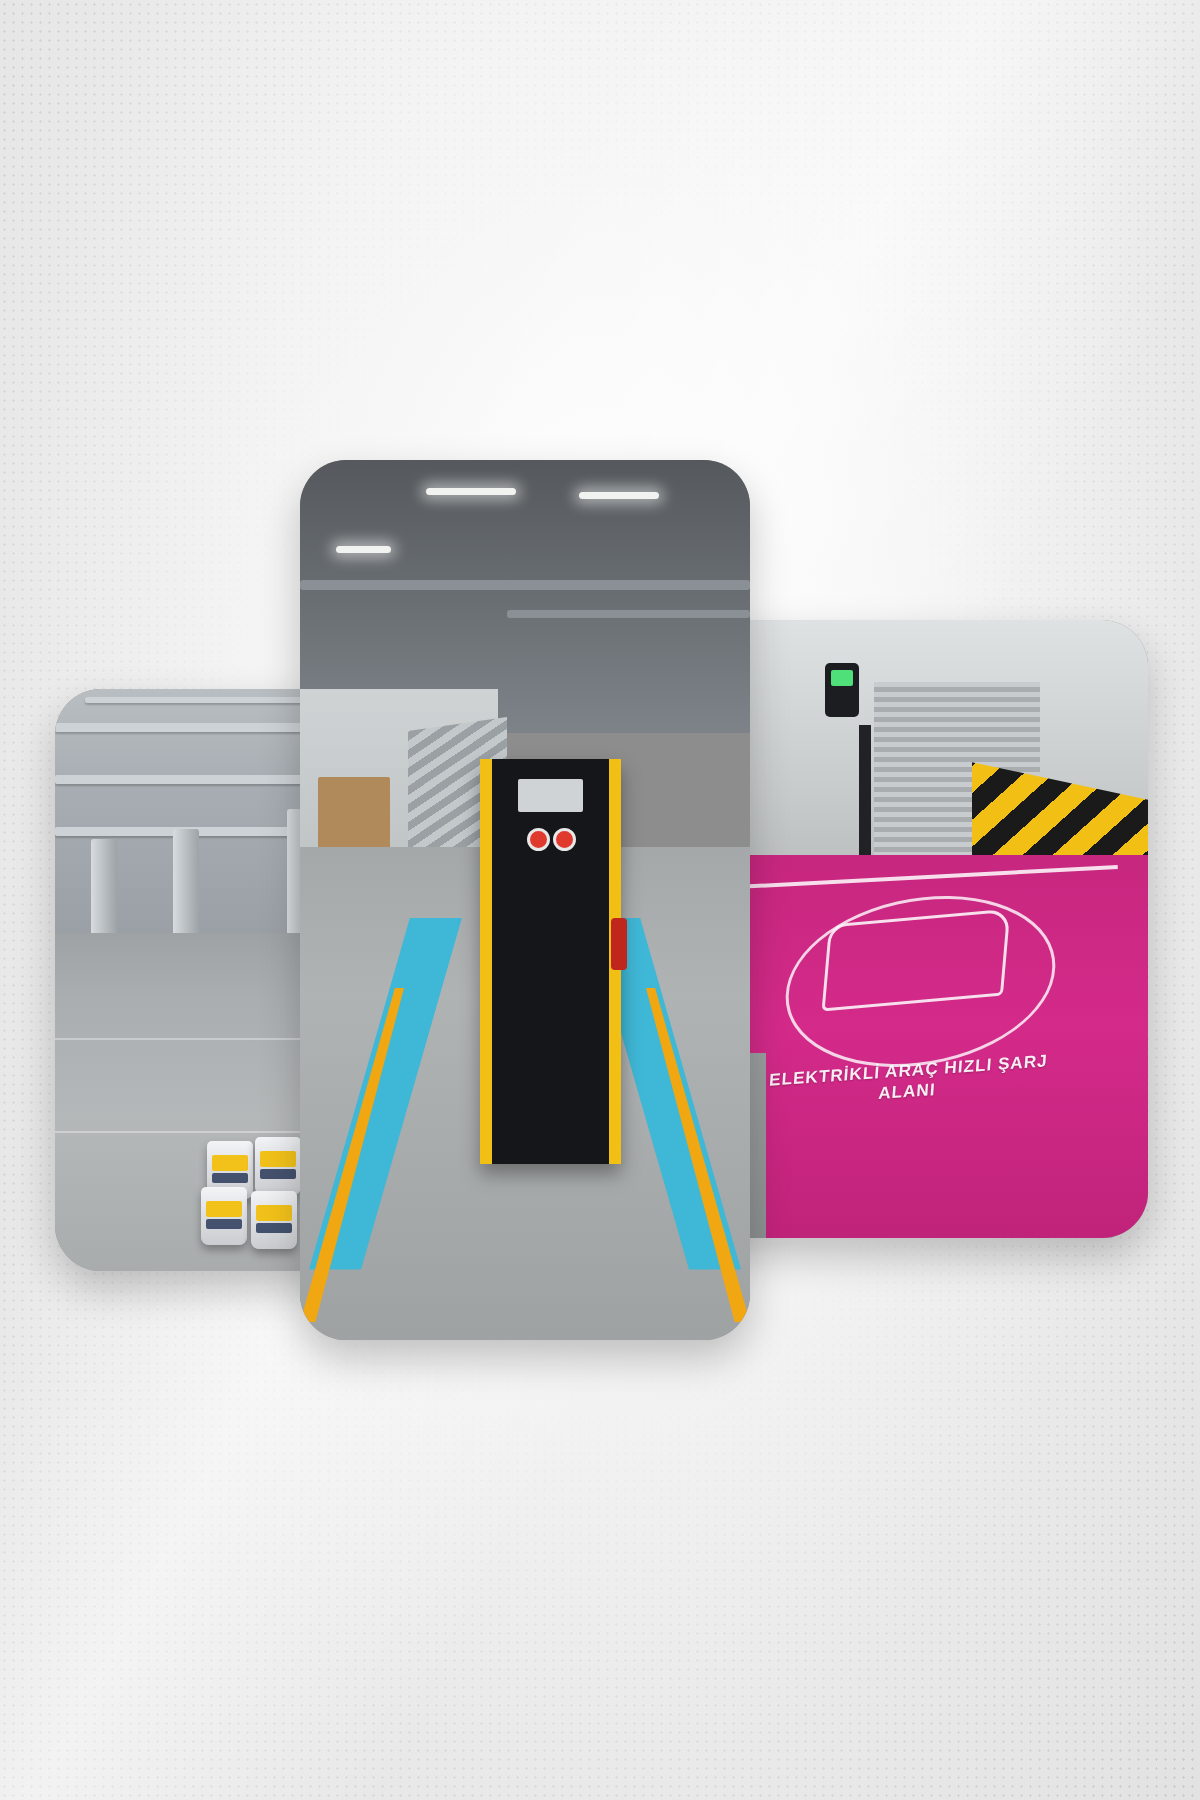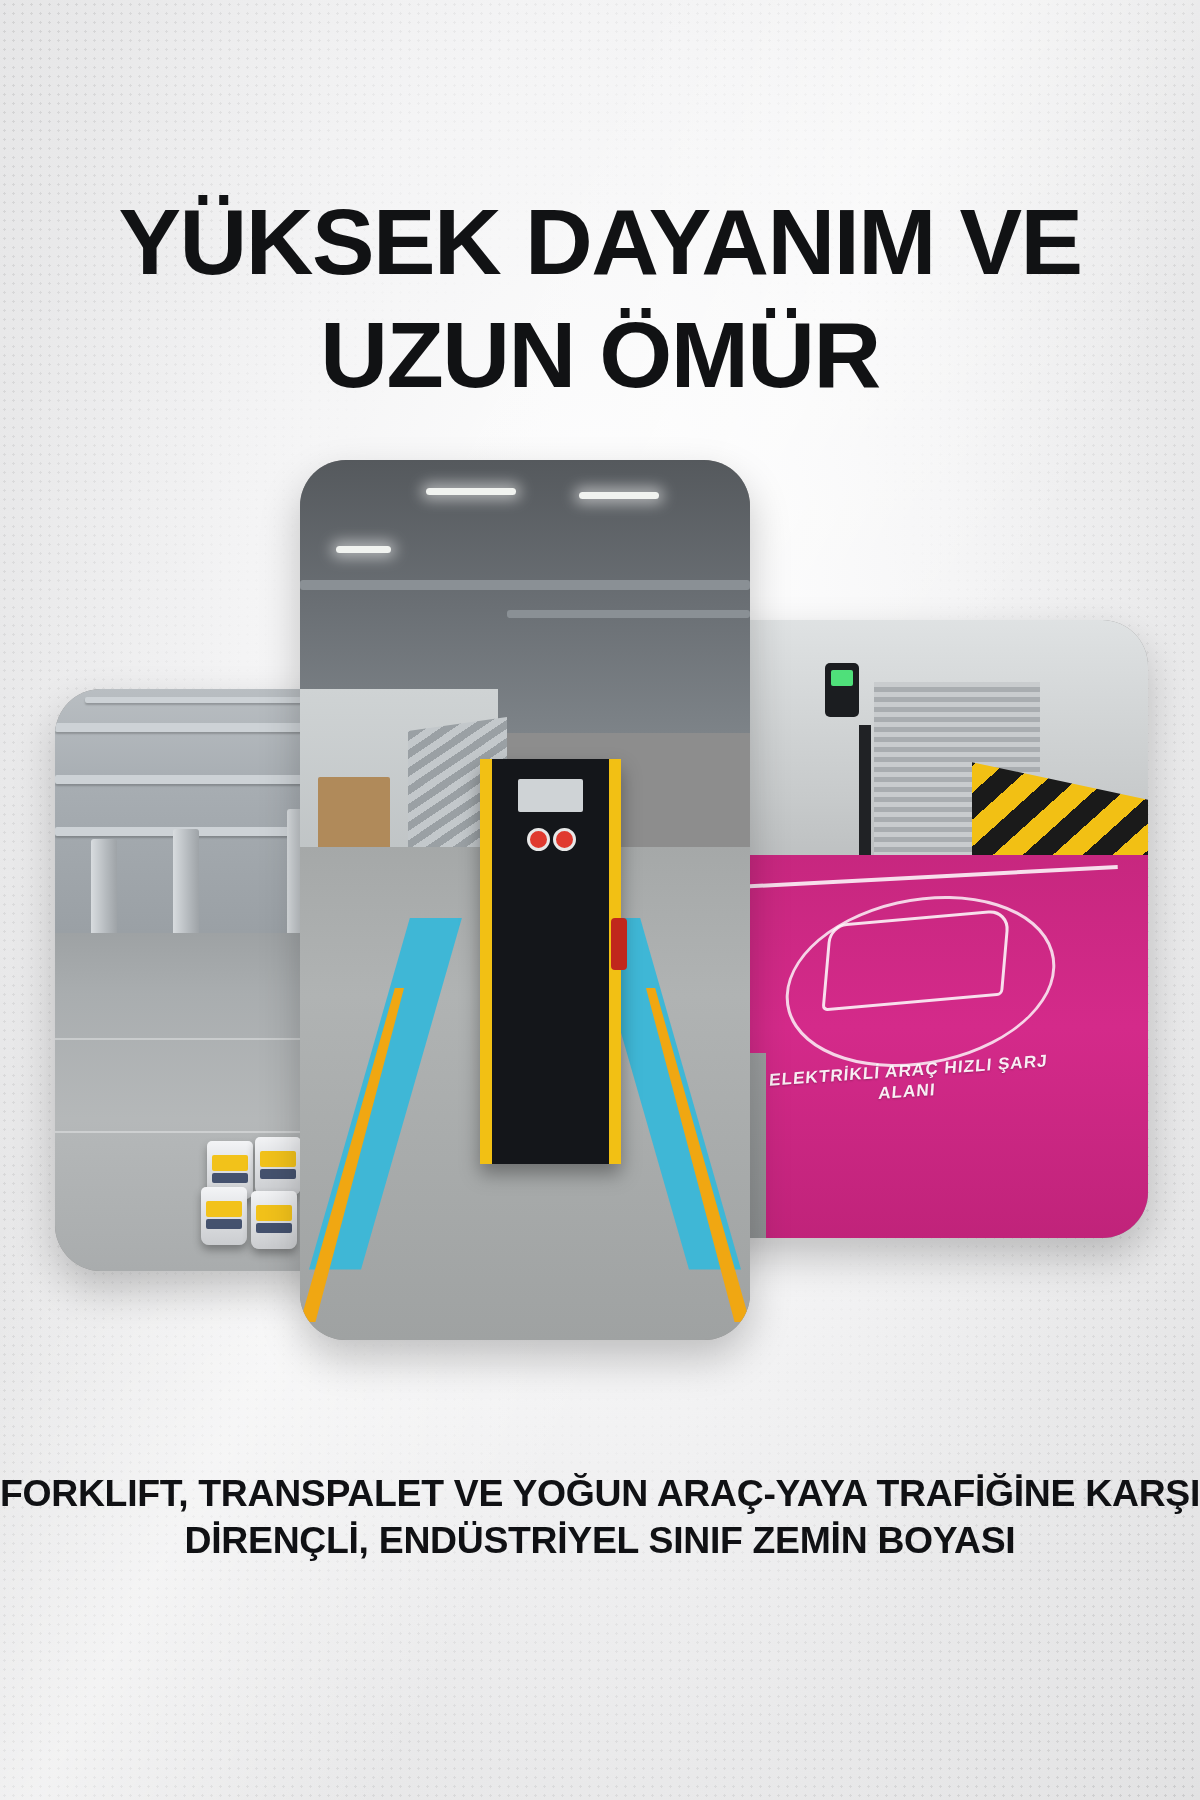--- a/index.html
+++ b/index.html
@@ -273,24 +273,20 @@
     line-height: 1.28;
     letter-spacing: -0.3px;
     transform: scaleX(1.01);
   }
 </style>
 </head>
 <body>
 
 <div class="poster">
 
-  <div class="headline">
-    <span class="line line1">YÜKSEK DAYANIM VE</span>
-    <span class="line line2">UZUN ÖMÜR</span>
-  </div>
 
   <div class="collage">
 
     <div class="photo photo-left">
       <div class="inner">
         <div class="p1-ceiling"></div>
         <div class="p1-beam" style="left:0; top:34px; width:100%;"></div>
         <div class="p1-beam" style="left:0; top:86px; width:100%;"></div>
         <div class="p1-beam" style="left:0; top:138px; width:100%;"></div>
         <div class="p1-beam" style="left:30px; top:8px; width:92%; height:6px;"></div>
@@ -381,18 +377,14 @@
           <span class="p2-pillarbox"></span>
           <span class="p2-socket" style="left:30%; top:17%;"></span>
           <span class="p2-socket" style="left:52%; top:17%;"></span>
         </div>
         <div class="p2-ext" style="left:69%; top:52%;"></div>
       </div>
     </div>
 
   </div>
 
-  <div class="subline">
-    <span class="sline">FORKLIFT, TRANSPALET VE YOĞUN ARAÇ-YAYA TRAFİĞİNE KARŞI</span>
-    <span class="sline">DİRENÇLİ, ENDÜSTRİYEL SINIF ZEMİN BOYASI</span>
-  </div>
 
 </div>
 
 </body></html>

